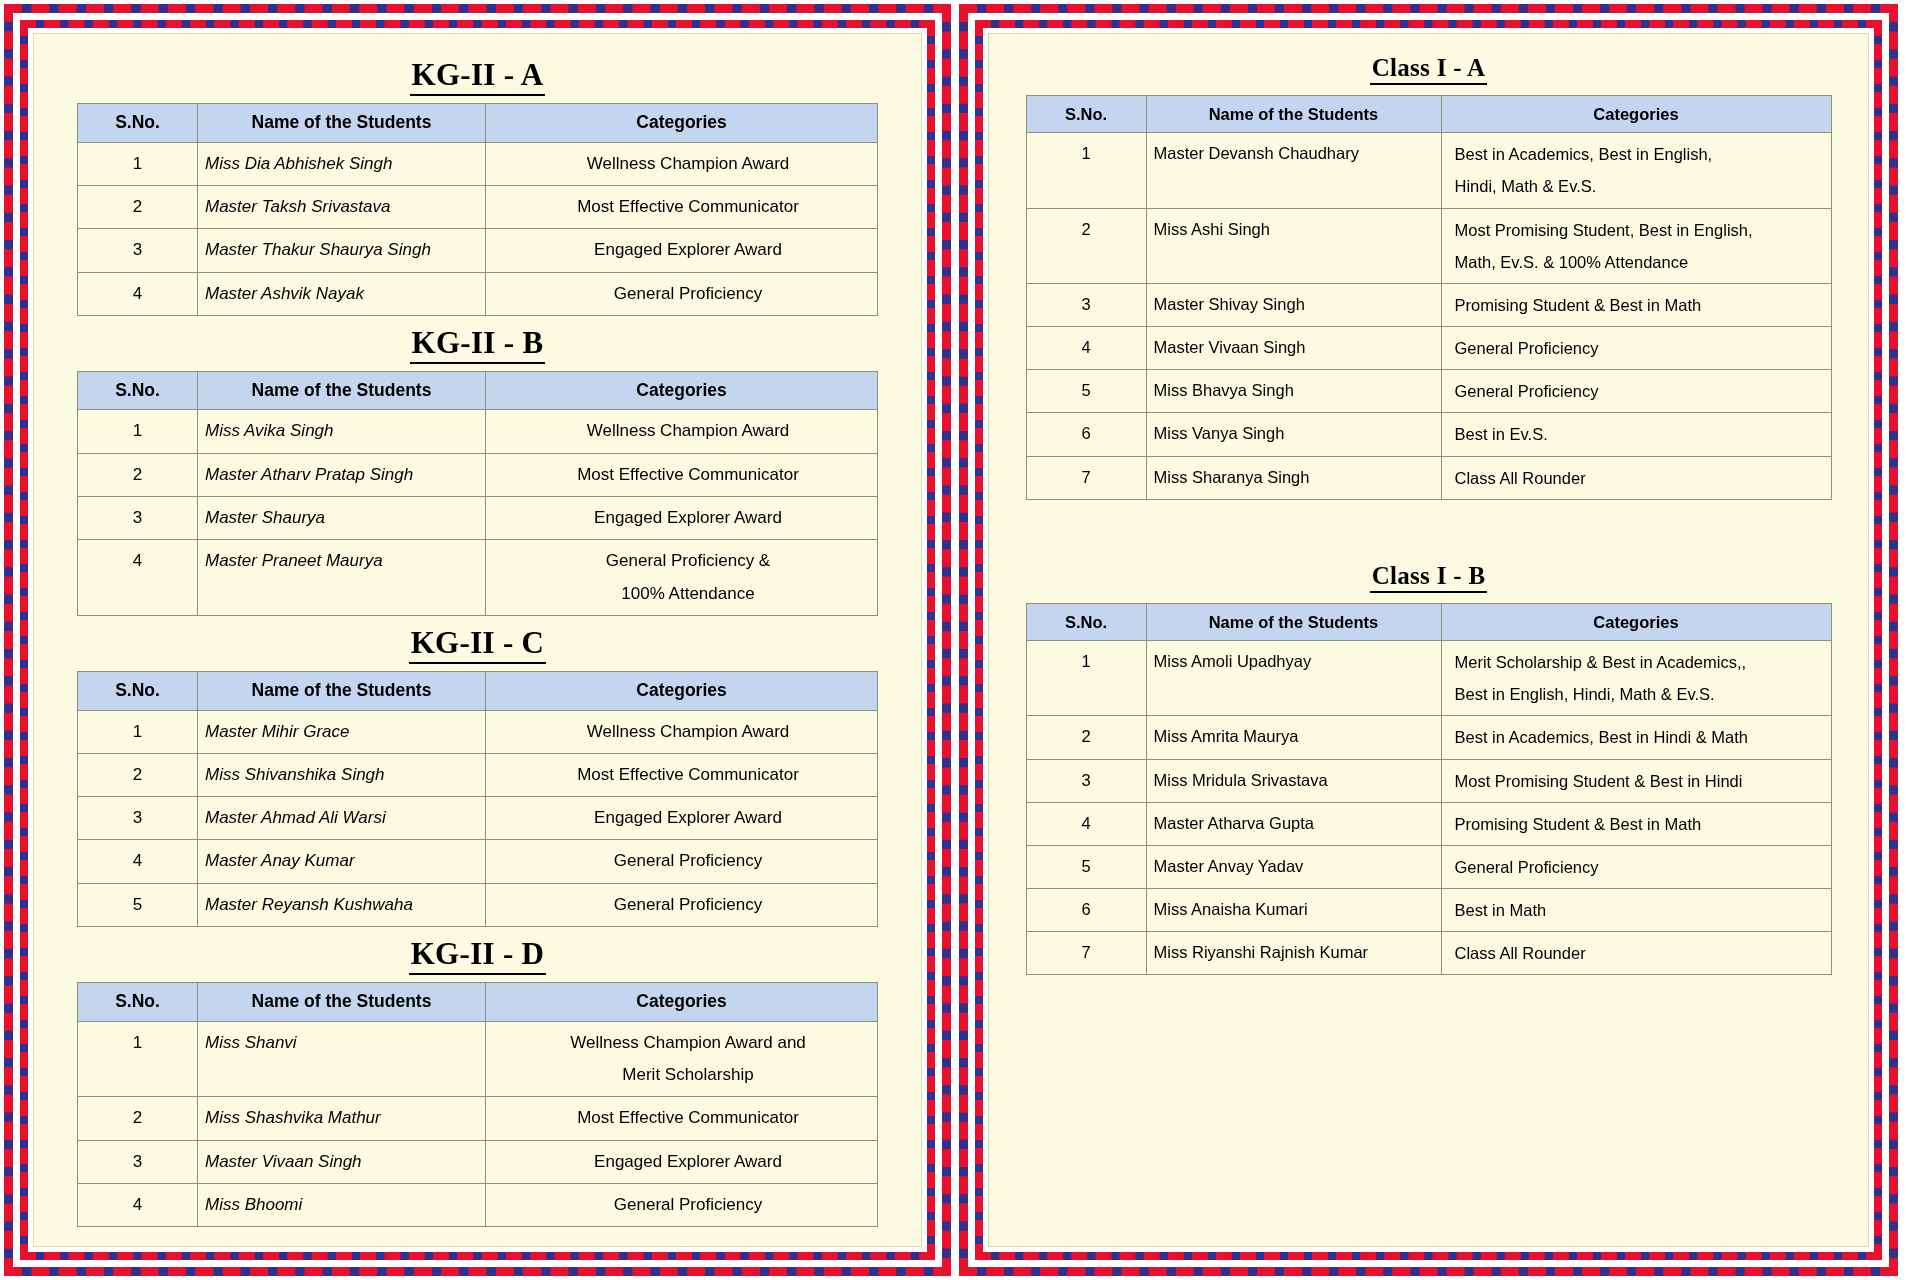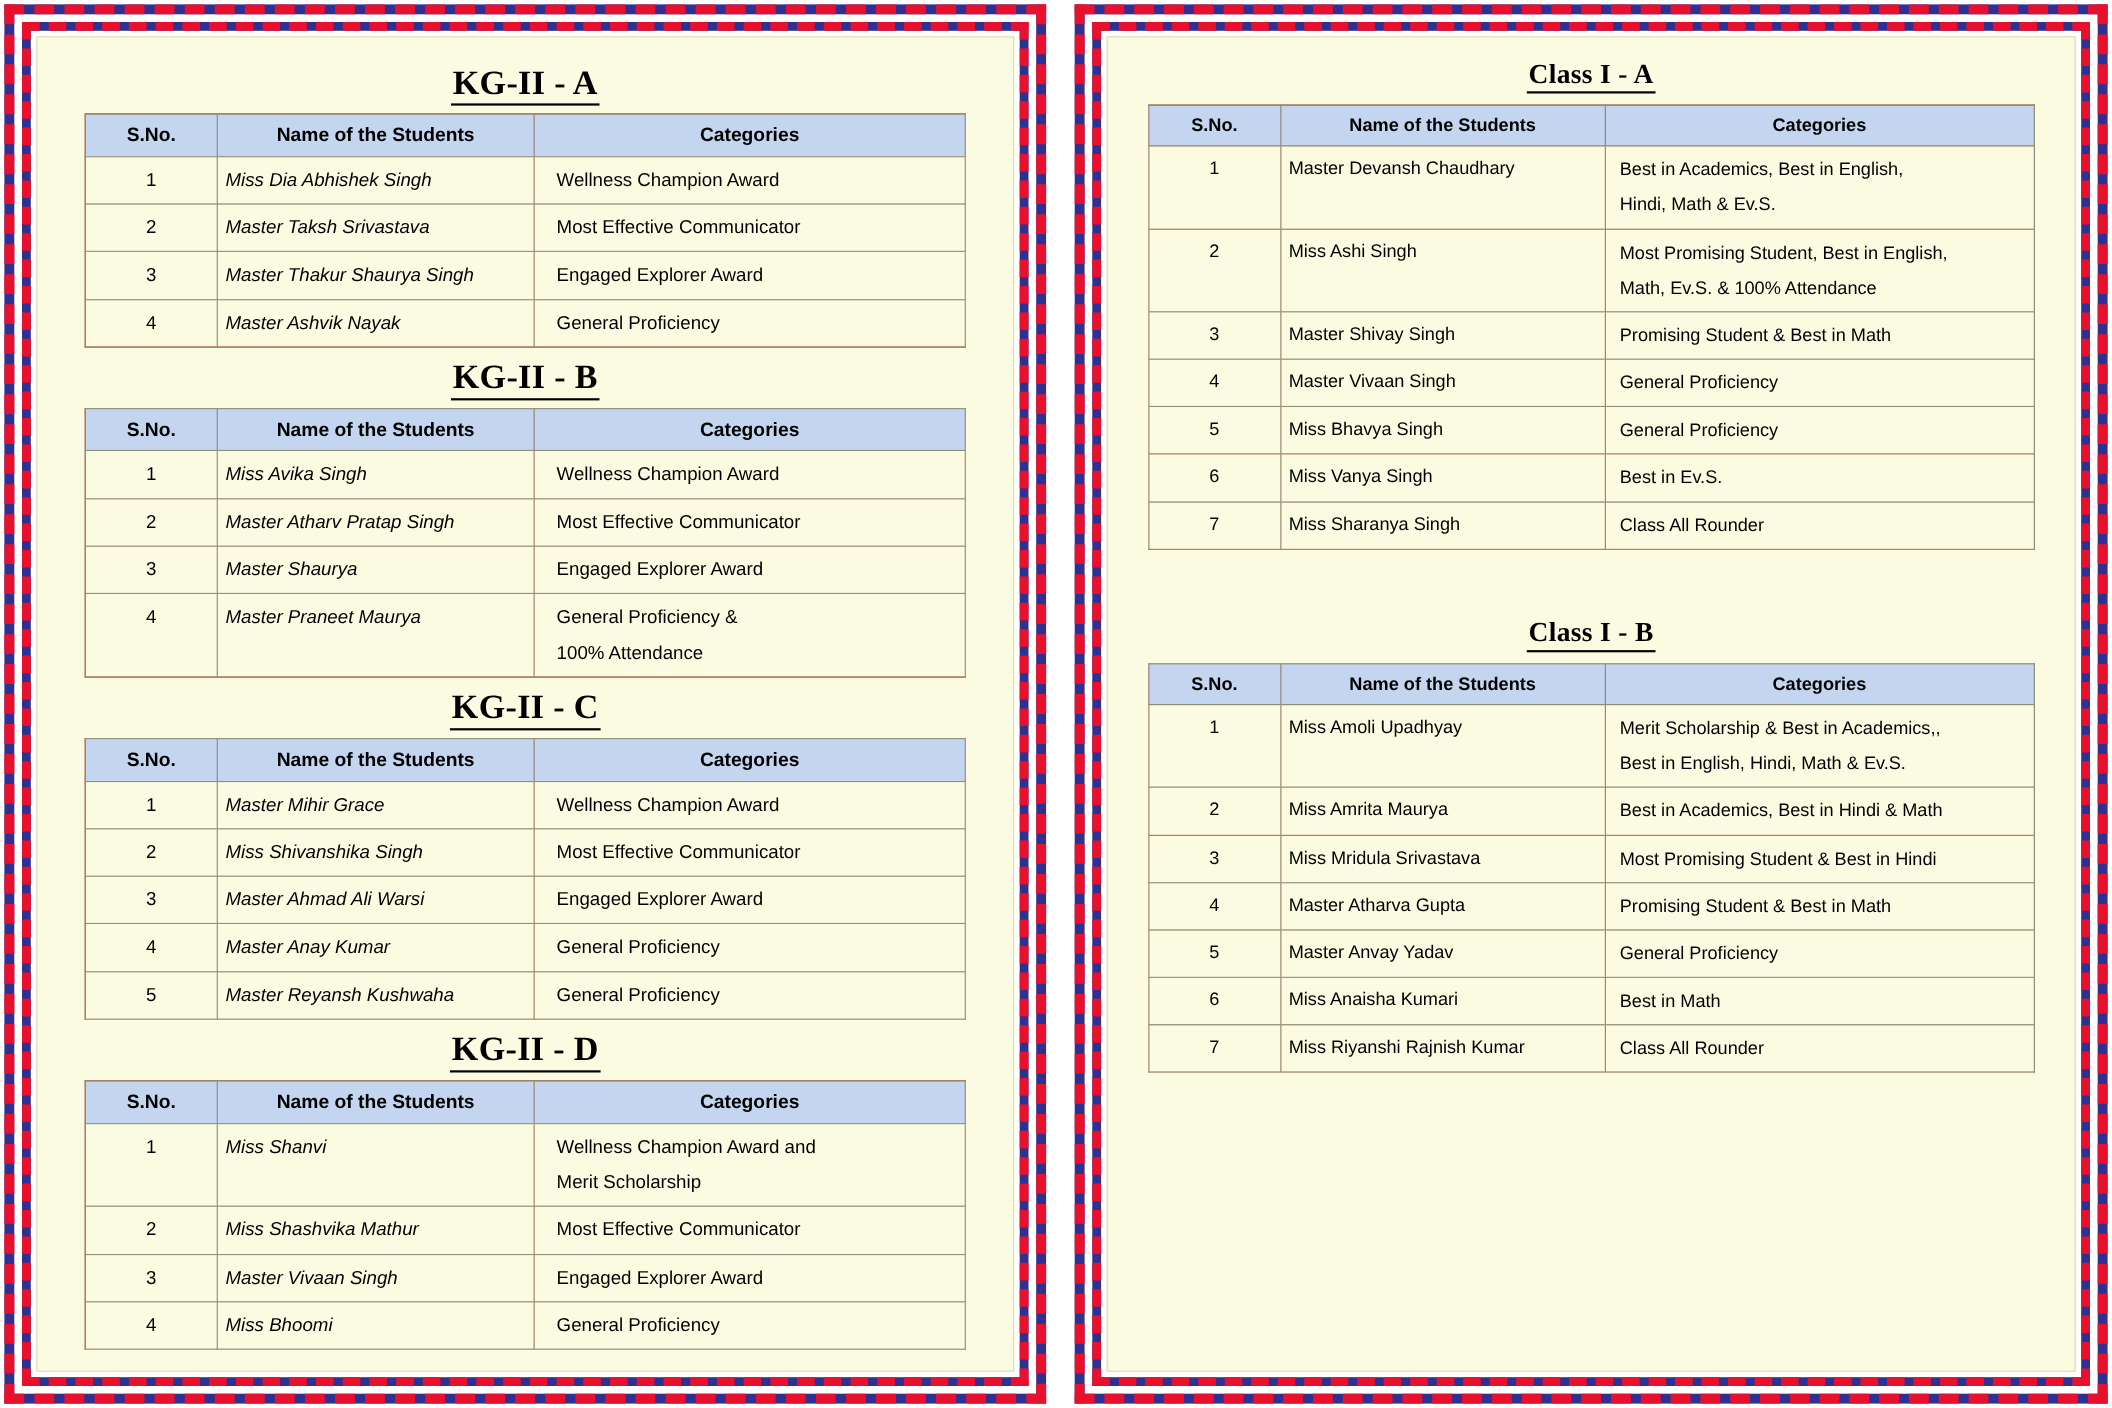--- a/index.html
+++ b/index.html
@@ -6,21 +6,20 @@
   body{
     width:1920px;height:1280px;
     background:#ffffff;
     font-family:"Liberation Sans", sans-serif;
     overflow:hidden;
   }
   .spread{
     display:flex;
     width:1920px;height:1280px;
     box-sizing:border-box;
-    gap:18px;
     padding:0;
   }
   
   .page{
     position:relative;
     box-sizing:border-box;
     background:#ffffff;
     padding:6px;
   }
   .page.left{width:955px;height:1280px;}
@@ -102,21 +101,21 @@
   table.awards th{
     background:#c3d5ef;
     font-weight:bold;
     text-align:center;
     font-size:17.5px;
     line-height:1.35;
     padding:7px 6px;
     vertical-align:middle;
   }
   td.sno{text-align:center;width:90px;}
-  .left td.cat{text-align:left;padding-left:20px;}
+  .left td.cat{text-align:center;padding-left:20px;}
   .left td.name{text-align:left;font-style:italic;}
   .right td.cat{text-align:left;}
   .right td.name{text-align:left;}
 
   
   .left table.awards{width:800px;}
   .left col.c1{width:120px;}
   .left col.c2{width:288px;}
   .left col.c3{width:392px;}
 

